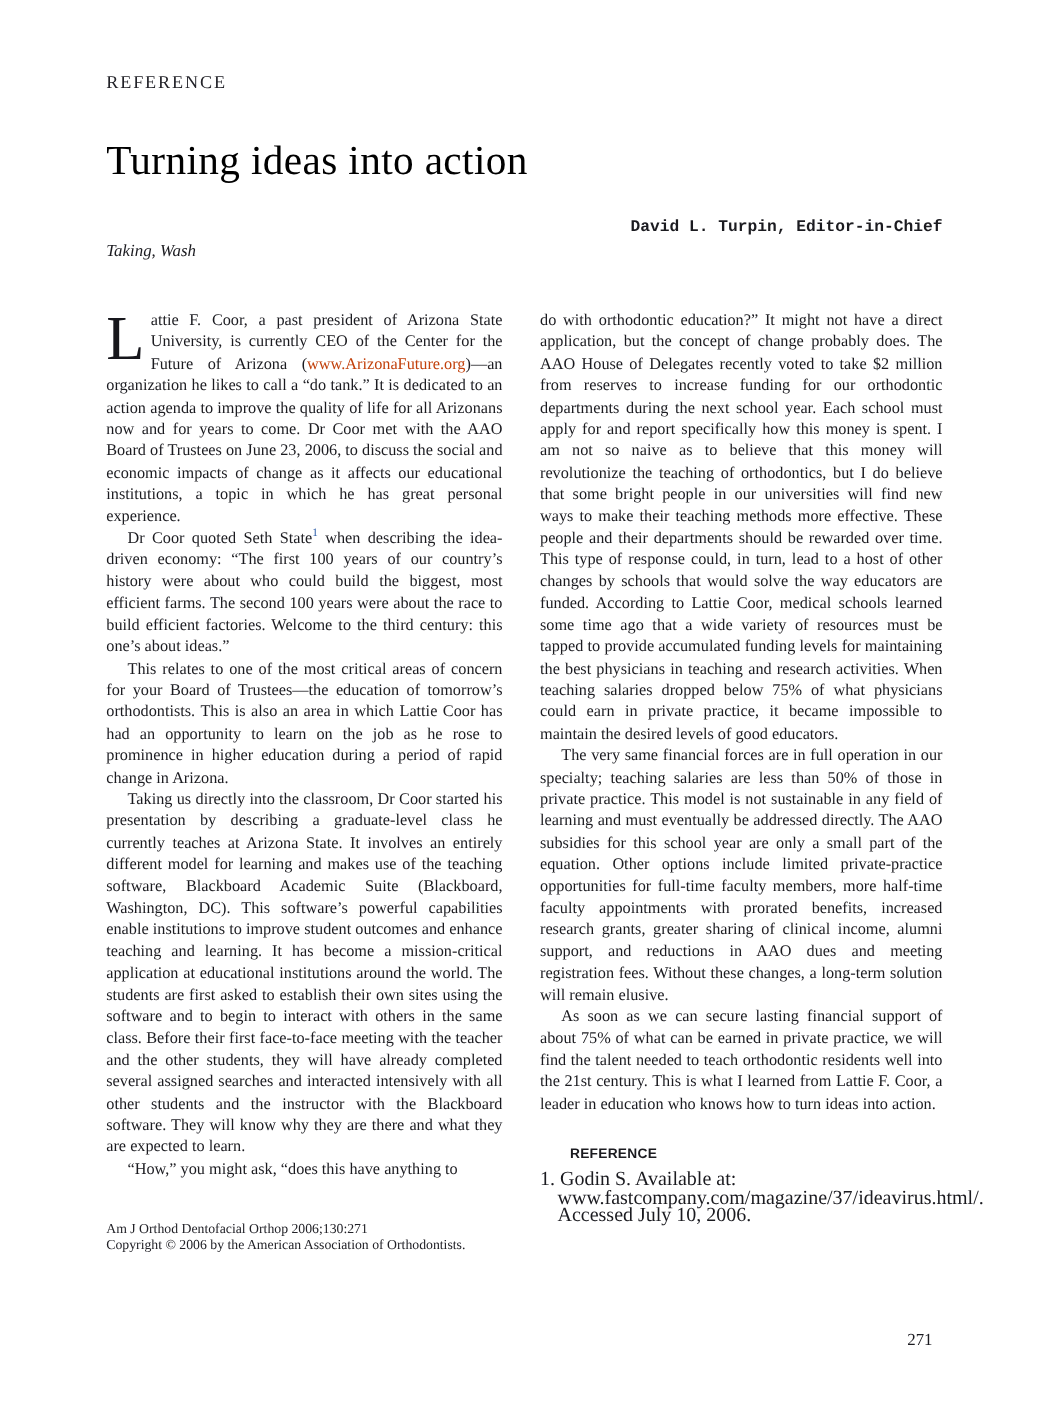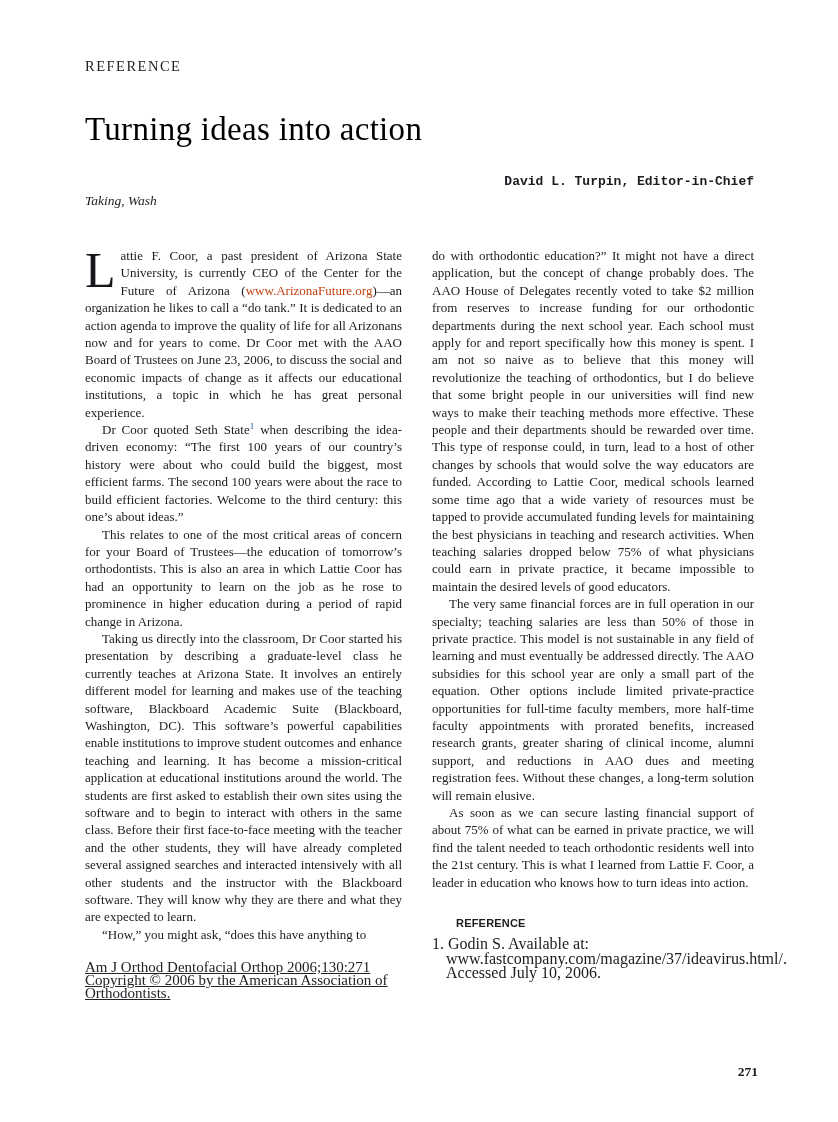--- a/index.html
+++ b/index.html
@@ -64,47 +64,46 @@
     text-decoration: none;
     cursor: pointer;
   }
   .ref-sup {
     color: #2457a7;
     font-size: 9px;
     line-height: 0;
     cursor: pointer;
   }
   .footnote {
-    margin-top: 18px;
-    font-size: 15px;
+    margin-top: 34px;
+    font-size: 11px;
     line-height: 13px;
     color: #222228;
-    text-decoration: underline;
   }
   .ref-heading {
     margin-top: 26px;
     margin-bottom: 8px;
     font-family: "Liberation Sans", sans-serif;
     font-weight: bold;
     font-size: 11px;
     letter-spacing: 0.2px;
     margin-left: 24px;
   }
   .ref-item {
     font-size: 16px;
     line-height: 14.6px;
     padding-left: 14px;
     text-indent: -14px;
   }
   .ref-num { padding-right: 4px; }
   .page-number {
     position: absolute;
-    right: 80px;
+    right: 92px;
     top: 1064px;
-    font-weight: bold;
+    font-weight: normal;
     font-size: 13.5px;
   }
 </style>
 </head>
 <body>
 
 <div class="page">
 
   <div class="section-label">REFERENCE</div>
 

